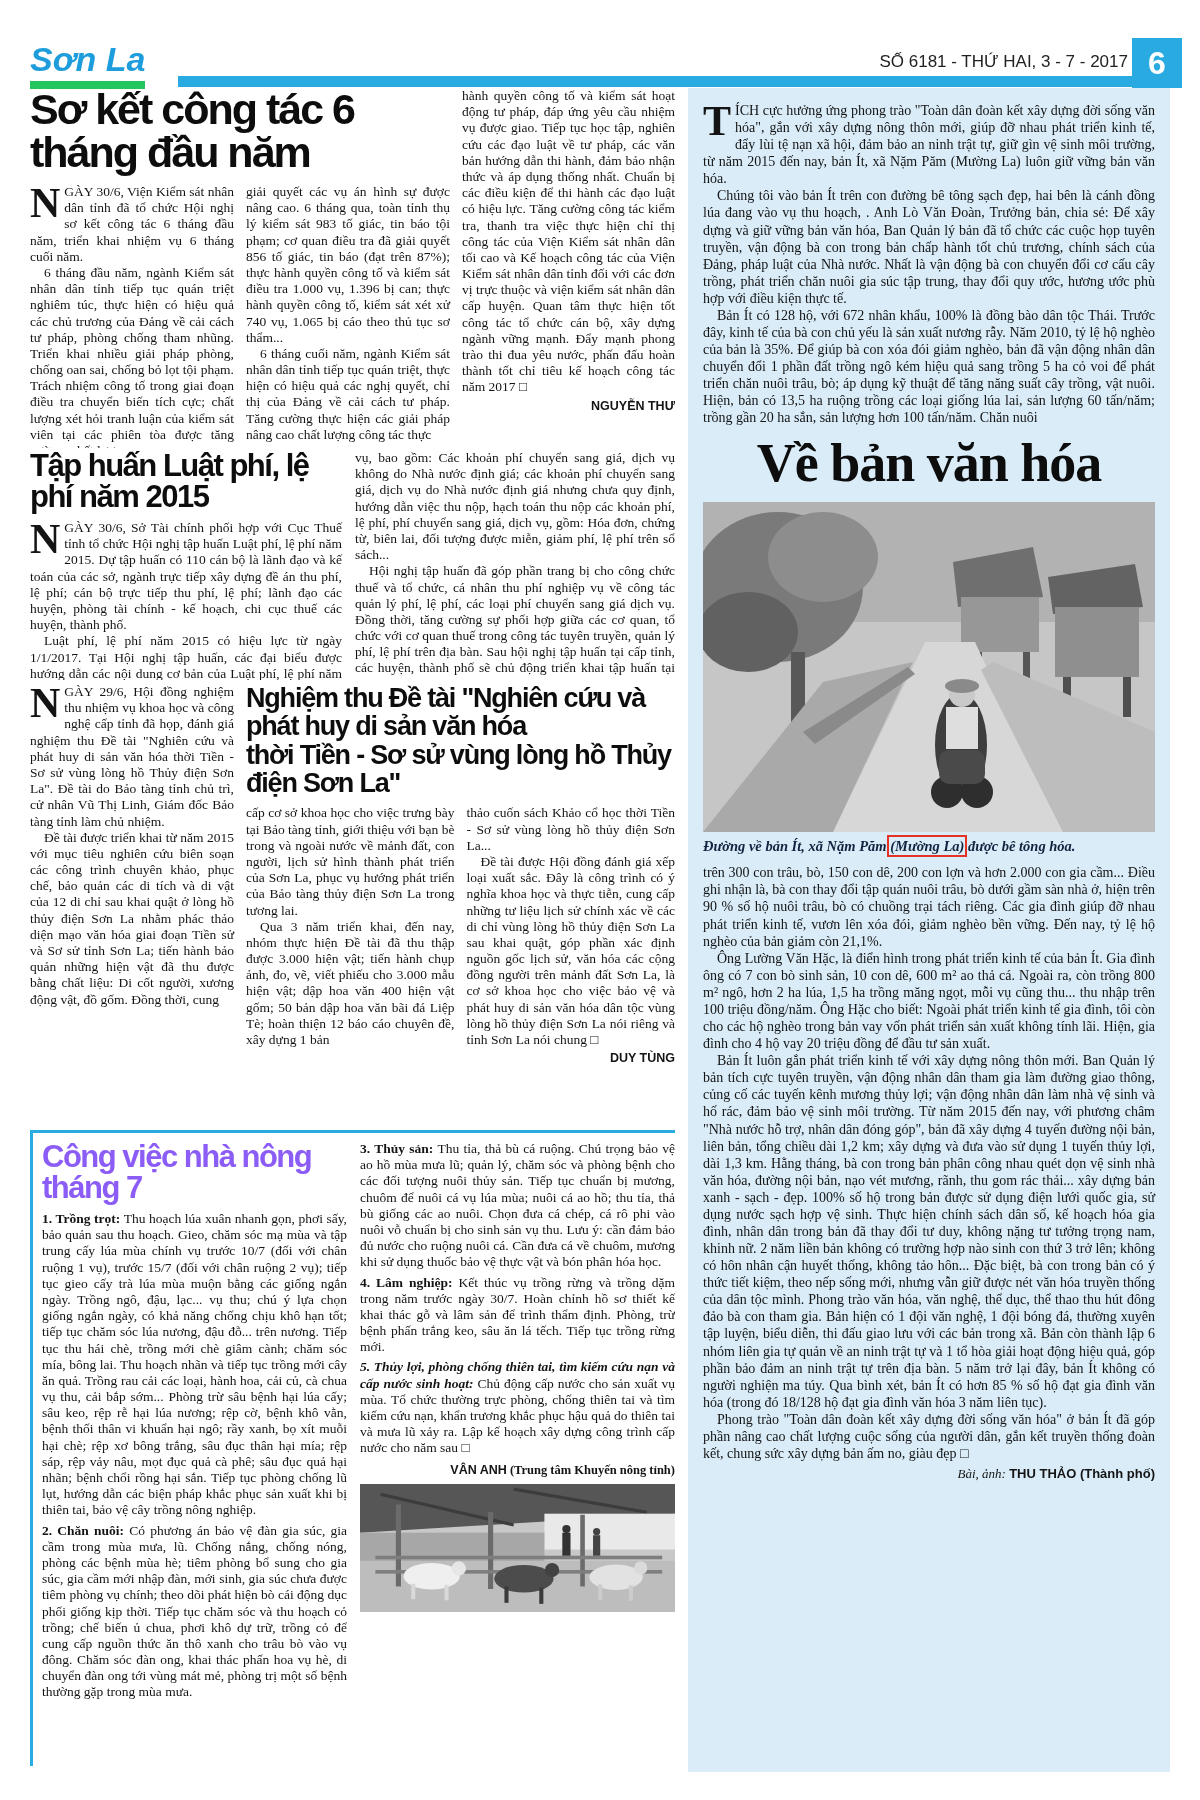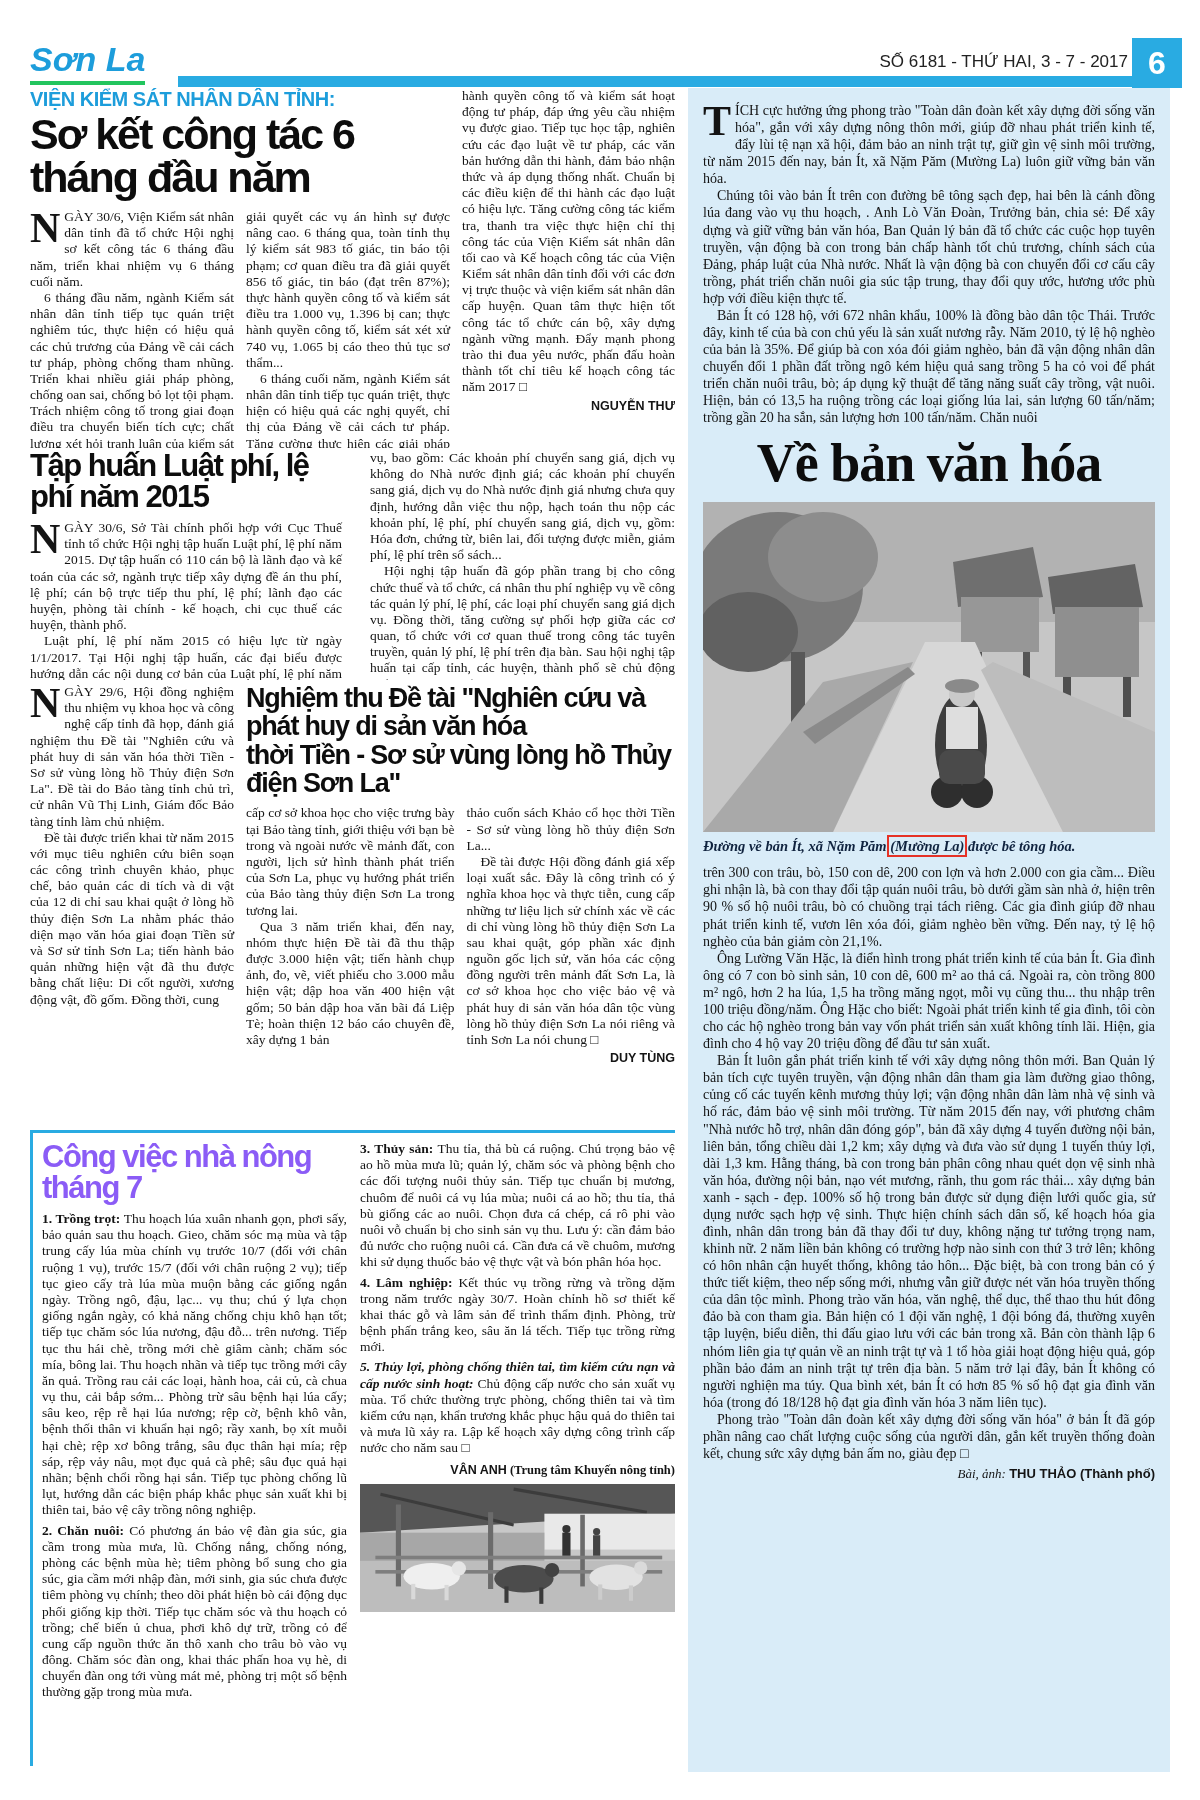--- a/index.html
+++ b/index.html
@@ -1,21 +1,21 @@
 <!DOCTYPE html>
 <html><head>
 <meta charset="utf-8">
 <style>
   html,body{margin:0;padding:0;background:#e8e8e8;}
   .page{position:relative;width:1200px;height:1800px;background:#ffffff;margin:0 auto;
         font-family:"Liberation Serif",serif;color:#141414;overflow:hidden;}
   
   .masthead{position:absolute;left:30px;top:42px;font-family:"Liberation Sans",sans-serif;
         font-weight:bold;font-style:italic;font-size:34px;color:#1d9ddb;line-height:1;
-        border-bottom:4px solid #22c55e;padding-bottom:5px;}
+        border-bottom:8px solid #22c55e;padding-bottom:5px;}
   .issue-line{position:absolute;right:72px;top:52px;font-family:"Liberation Sans",sans-serif;
         font-size:17px;color:#222;}
   .header-bar{position:absolute;left:178px;top:76px;width:962px;height:11px;background:#29abe2;}
   .pagenum-box{position:absolute;right:18px;top:38px;width:50px;height:50px;background:#29abe2;
         color:#fff;font-family:"Liberation Sans",sans-serif;font-weight:bold;font-size:32px;
         display:flex;align-items:center;justify-content:center;}
   
   .para{margin:0;font-size:13.5px;line-height:1.2;text-align:justify;}
   .indent{text-indent:14px;}
   .dropcap{float:left;font-size:42px;line-height:.78;font-weight:bold;padding:3px 4px 0 0;}
@@ -33,21 +33,21 @@
         letter-spacing:-1.5px;line-height:1;margin:0 0 8px 0;color:#8b5cf6;}
   .cols2{display:flex;gap:12px;}
   .col{flex:1;min-width:0;}
   
   .left-zone{position:absolute;left:30px;top:88px;width:645px;}
   .a1{display:flex;gap:12px;height:360px;overflow:hidden;}
   .a1-left{width:420px;flex:none;}
   .a1-right{flex:1;min-width:0;}
   .a2{display:flex;gap:13px;height:230px;overflow:hidden;margin-top:2px;justify-content:flex-end;}
   .a2-left{width:312px;flex:none;}
-  .a2-right{flex:1;min-width:0;margin-left:15px;}
+  .a2-right{flex:1;min-width:0;}
   .a3{display:flex;gap:12px;height:440px;overflow:hidden;margin-top:4px;}
   .a3-left{width:204px;flex:none;}
   .a3-right{flex:1;min-width:0;}
   .bottom{border-top:3px solid #29abe2;border-left:3px solid #29abe2;margin-top:6px;
         padding:8px 0 0 9px;display:flex;gap:13px;height:625px;overflow:hidden;}
   .b-left{width:305px;flex:none;}
   .b-right{flex:1;min-width:0;display:flex;flex-direction:column;}
   .item{margin-bottom:4px;}
   .item b{font-family:"Liberation Serif",serif;}
   .label-italic{font-style:italic;margin-top:12px;}
@@ -80,21 +80,20 @@
 
   <div class="masthead">Sơn La</div>
   <div class="issue-line">SỐ 6181 - THỨ HAI, 3 - 7 - 2017</div>
   <div class="header-bar"></div>
   <div class="pagenum-box">6</div>
 
   <div class="left-zone">
 
     <article class="a1">
       <div class="a1-left">
-        <div class="kicker">VIỆN KIỂM SÁT NHÂN DÂN TỈNH:</div>
         <h1 class="headline-xl">Sơ kết công tác 6 tháng đầu năm</h1>
         <div class="cols2">
           <div class="col">
             <p class="para"><span class="dropcap">N</span><span>GÀY 30/6, Viện Kiểm sát nhân dân tỉnh đã tổ chức Hội nghị sơ kết công tác 6 tháng đầu năm, triển khai nhiệm vụ 6 tháng cuối năm.</span></p>
             <p class="para indent">6 tháng đầu năm, ngành Kiểm sát nhân dân tỉnh tiếp tục quán triệt nghiêm túc, thực hiện có hiệu quả các chủ trương của Đảng về cải cách tư pháp, phòng chống tham nhũng. Triển khai nhiều giải pháp phòng, chống oan sai, chống bỏ lọt tội phạm. Trách nhiệm công tố trong giai đoạn điều tra chuyển biến tích cực; chất lượng xét hỏi tranh luận của kiểm sát viên tại các phiên tòa được tăng cường; chất lượng</p>
           </div>
           <div class="col">
             <p class="para">giải quyết các vụ án hình sự được nâng cao. 6 tháng qua, toàn tỉnh thụ lý kiểm sát 983 tố giác, tin báo tội phạm; cơ quan điều tra đã giải quyết 856 tố giác, tin báo (đạt trên 87%); thực hành quyền công tố và kiểm sát điều tra 1.000 vụ, 1.396 bị can; thực hành quyền công tố, kiểm sát xét xử 740 vụ, 1.065 bị cáo theo thủ tục sơ thẩm...</p>
             <p class="para indent">6 tháng cuối năm, ngành Kiểm sát nhân dân tỉnh tiếp tục quán triệt, thực hiện có hiệu quả các nghị quyết, chỉ thị của Đảng về cải cách tư pháp. Tăng cường thực hiện các giải pháp nâng cao chất lượng công tác thực</p>
           </div>

